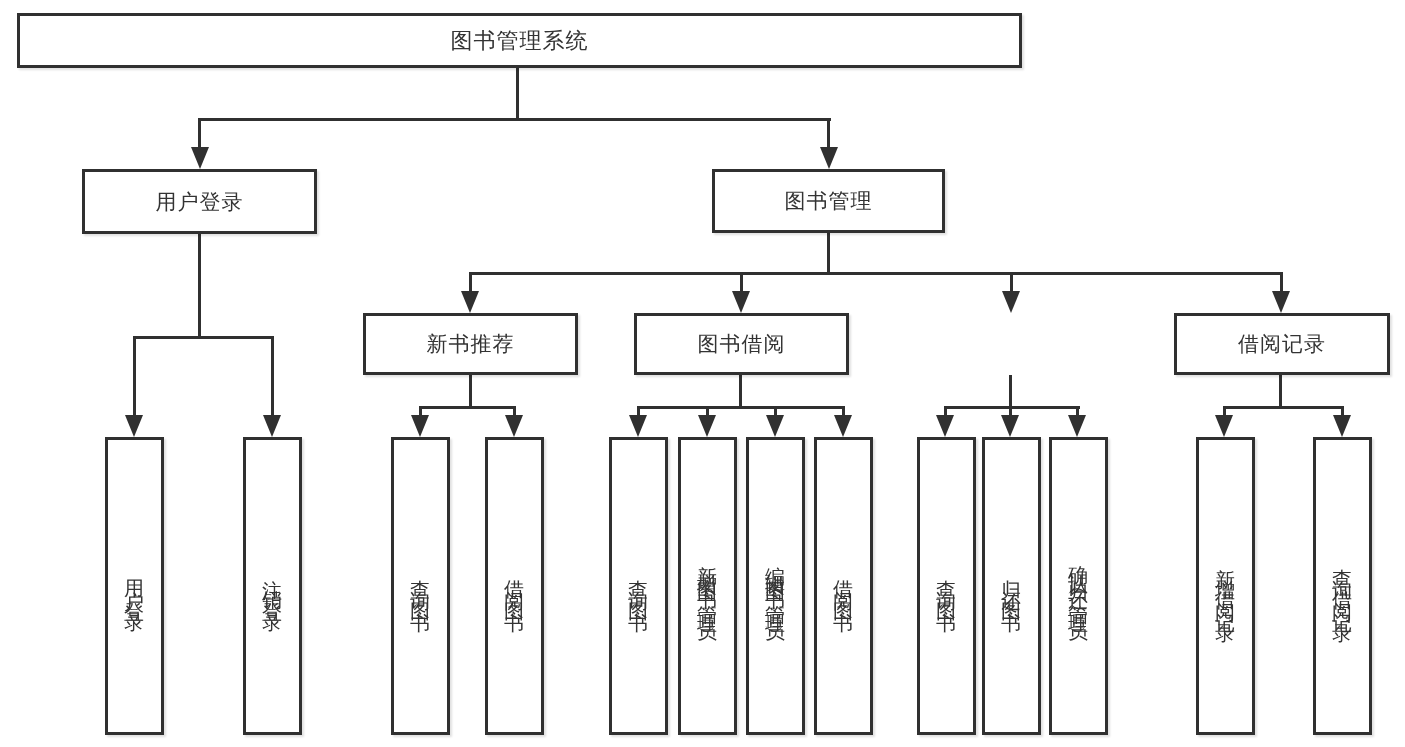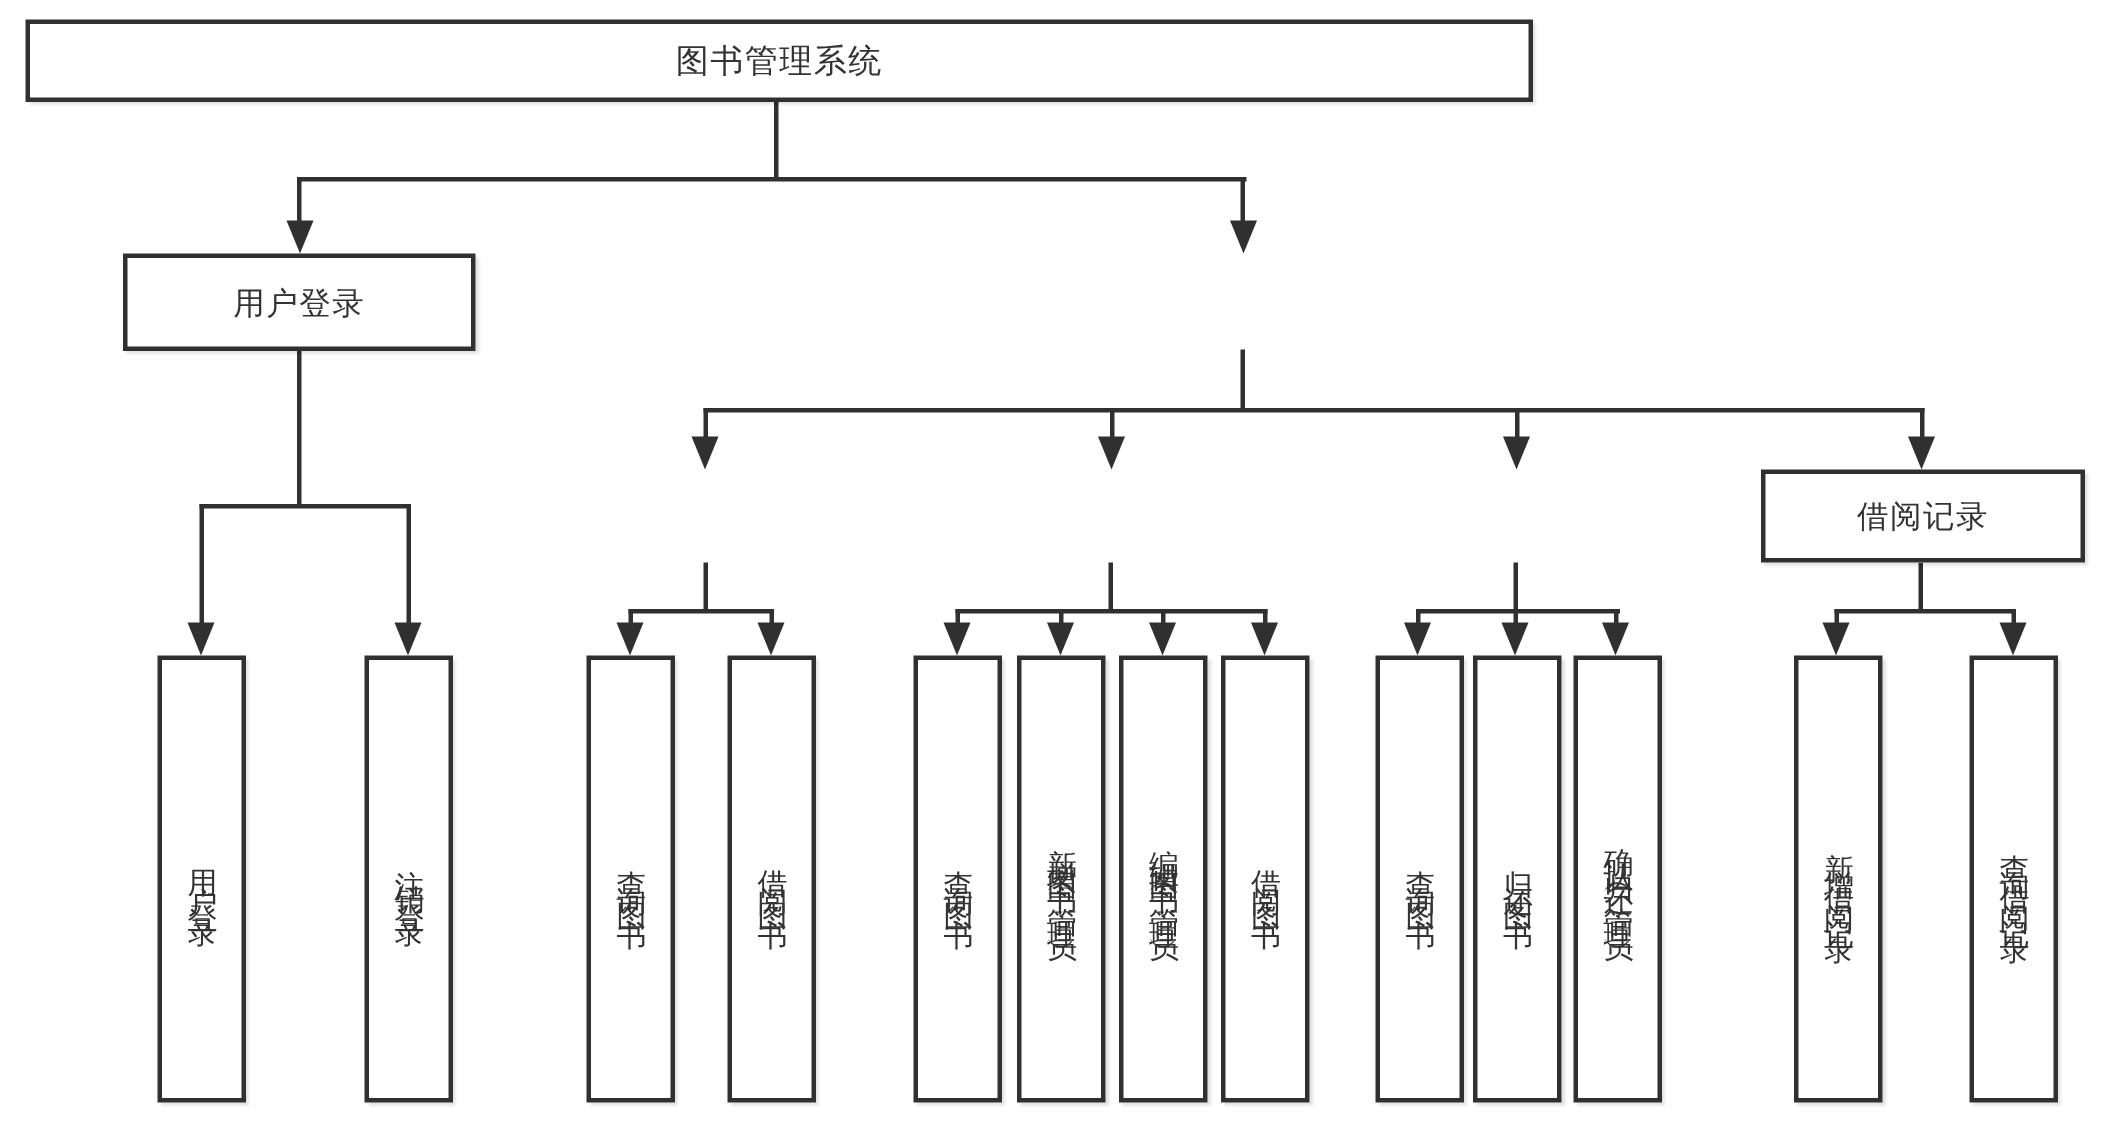--- a/index.html
+++ b/index.html
@@ -102,39 +102,42 @@
   <div class="box hlabel" id="b-root">图书管理系统</div>
 
   <div class="line" id="c-root-v"></div>
   <div class="line" id="c-root-h"></div>
   <div class="line" id="c-g0-stem"></div>
   <div class="line" id="c-g1-stem"></div>
   <div class="arr" id="a-g0"></div>
   <div class="arr" id="a-g1"></div>
 
   <div class="box hlabel" id="b-g0">用户登录</div>
+  <div class="box hlabel" id="b-g1">图书管理</div>
 
   <div class="line" id="c-g0-v"></div>
   <div class="line" id="c-g0-h"></div>
   <div class="line" id="c-l0a-stem"></div>
   <div class="line" id="c-l0b-stem"></div>
   <div class="arr" id="a-l0a"></div>
   <div class="arr" id="a-l0b"></div>
 
   <div class="line" id="c-g1-v"></div>
   <div class="line" id="c-g1-h"></div>
   <div class="line" id="c-s0-stem"></div>
   <div class="line" id="c-s1-stem"></div>
   <div class="line" id="c-s2-stem"></div>
   <div class="line" id="c-s3-stem"></div>
   <div class="arr" id="a-s0"></div>
   <div class="arr" id="a-s1"></div>
   <div class="arr" id="a-s2"></div>
   <div class="arr" id="a-s3"></div>
 
+  <div class="box hlabel" id="b-s0">新书推荐</div>
+  <div class="box hlabel" id="b-s1">图书借阅</div>
   <div class="box hlabel" id="b-s3">借阅记录</div>
 
   <div class="line" id="c-s0-v"></div>
   <div class="line" id="c-s0-h"></div>
   <div class="line" id="c-l1a-stem"></div>
   <div class="line" id="c-l1b-stem"></div>
   <div class="arr" id="a-l1a"></div>
   <div class="arr" id="a-l1b"></div>
 
   <div class="line" id="c-s1-v"></div>

